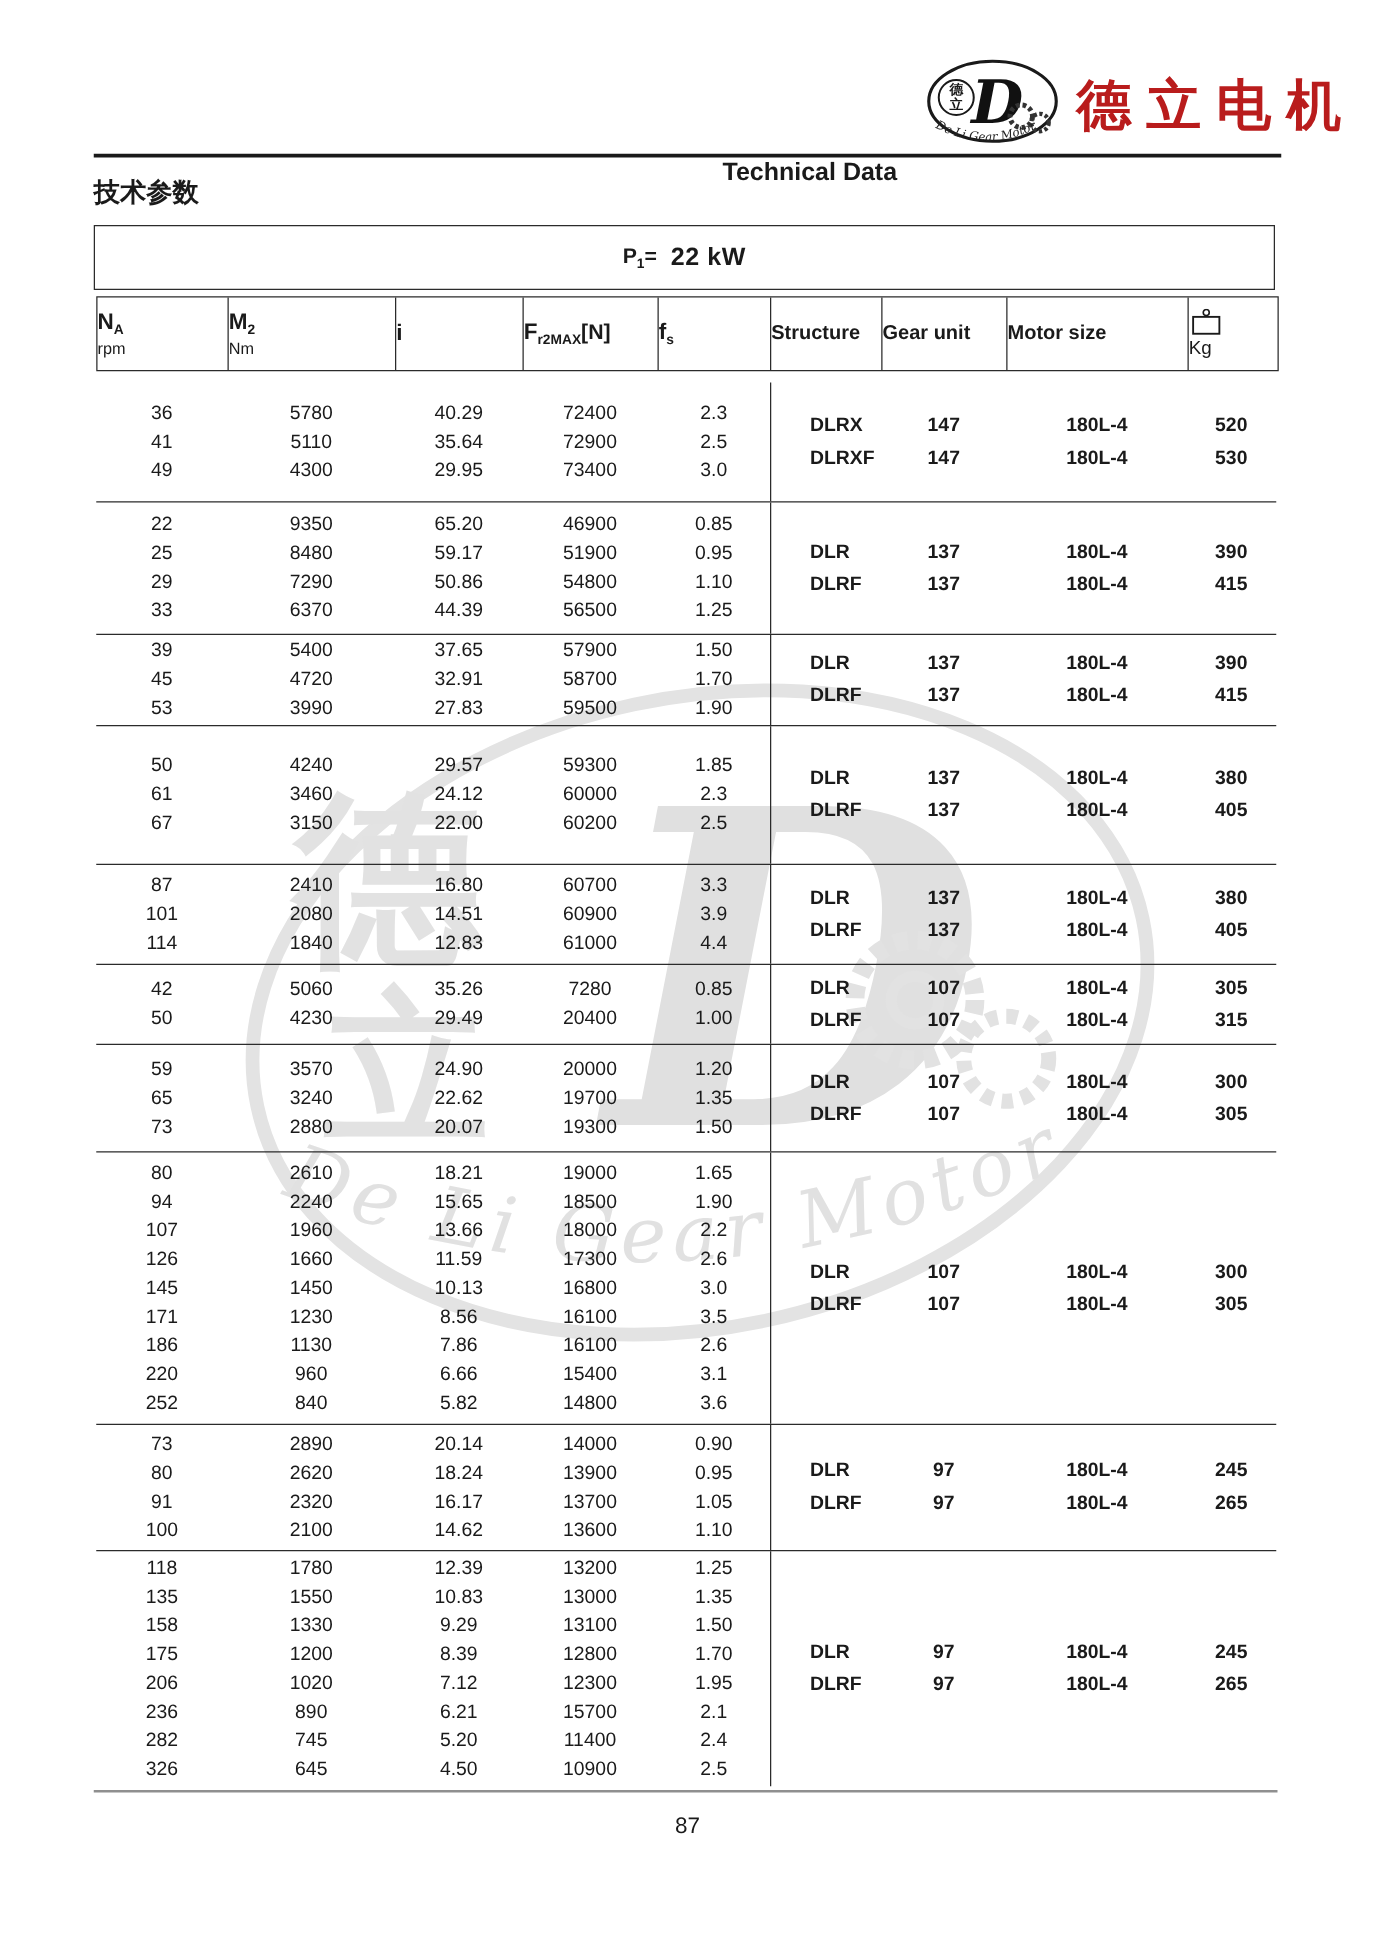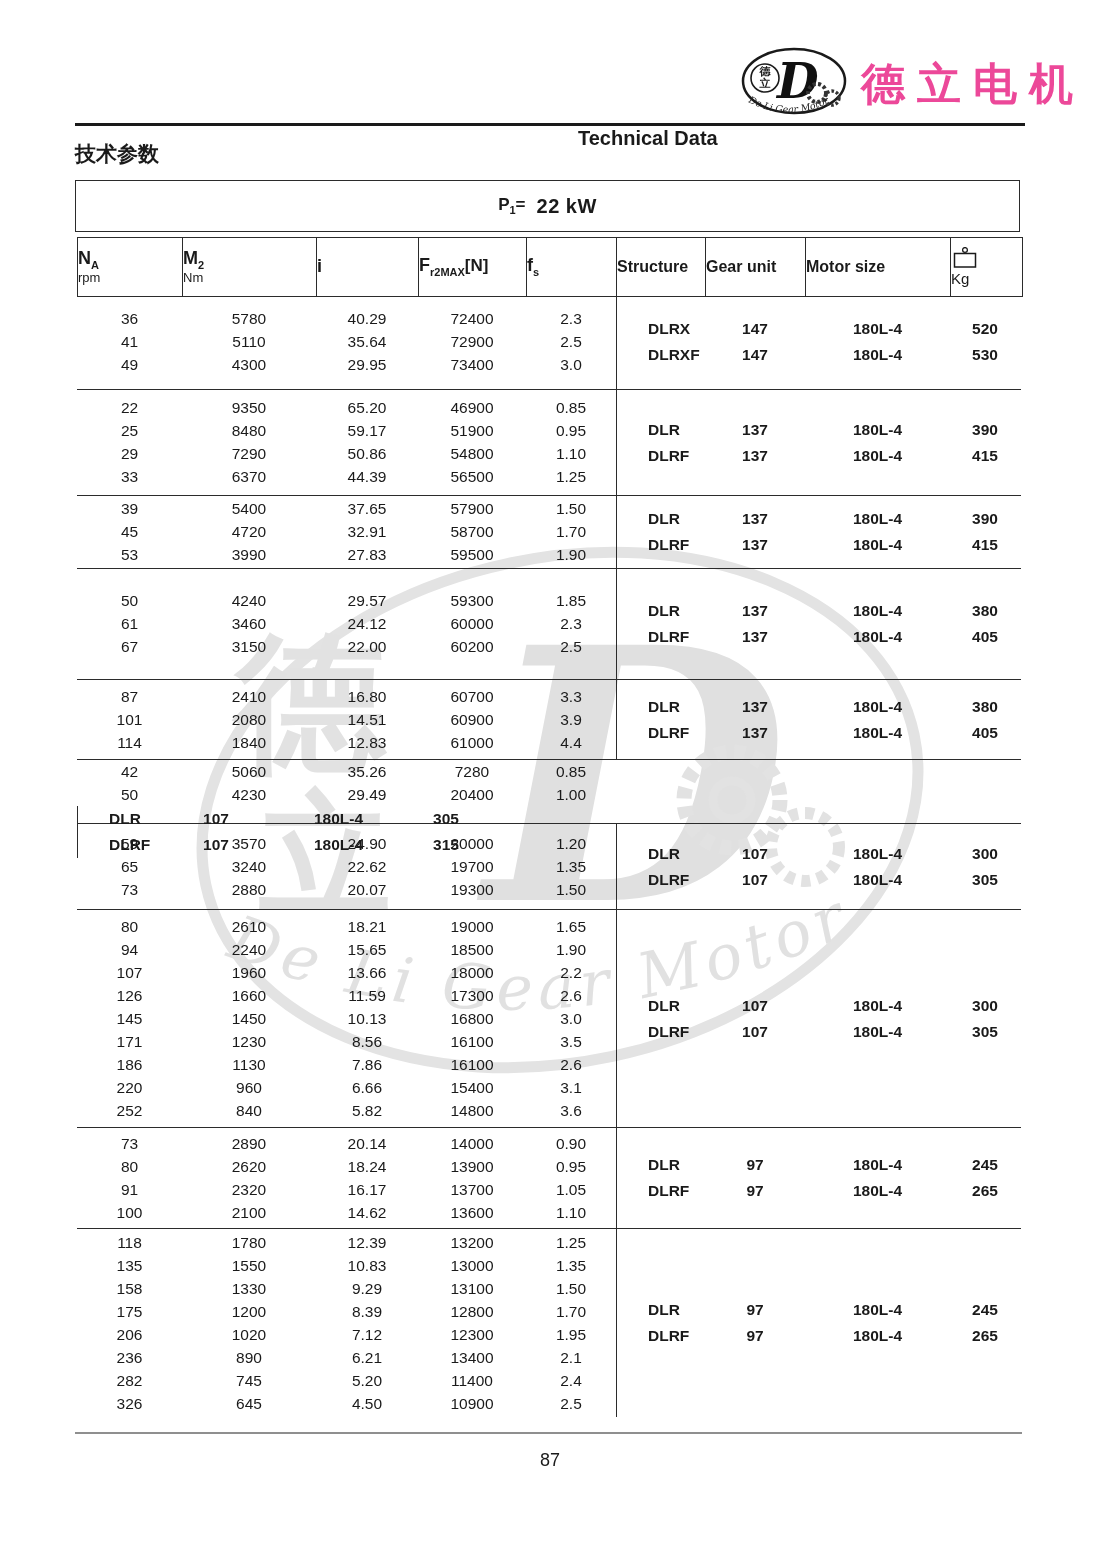--- a/index.html
+++ b/index.html
@@ -3,21 +3,21 @@
 <meta charset="utf-8">
 <style>
   html,body{margin:0;padding:0;background:#ffffff;}
   .page{position:relative;width:1100px;height:1555px;background:#ffffff;overflow:hidden;
         font-family:"Liberation Sans","DejaVu Sans",sans-serif;color:#1a1a1a;}
   
   .watermark{position:absolute;left:110px;top:500px;z-index:0;pointer-events:none;}
   
   .logo{position:absolute;left:733px;top:46px;display:flex;align-items:center;z-index:1;}
   .brand-title{font-family:"DejaVu Serif","Liberation Serif",serif;font-weight:bold;
-               font-size:44px;letter-spacing:12px;margin-left:10px;white-space:nowrap;color:#ec4899;}
+               font-size:44px;letter-spacing:12px;margin-left:10px;white-space:nowrap;color:#b91c1c;}
   .top-rule{position:absolute;left:75px;top:123px;width:950px;height:2.5px;background:#1a1a1a;}
   .subhead-left{position:absolute;left:75px;top:140px;font-size:21px;font-weight:bold;}
   .subhead-right{position:absolute;left:578px;top:127px;font-size:20px;font-weight:bold;}
   
   .p1box{position:absolute;left:75px;top:180px;width:945px;height:52px;box-sizing:border-box;
          border:1.5px solid #2b2b2b;display:flex;align-items:center;justify-content:center;}
   .p1small{font-size:17px;font-weight:bold;}
   .p1small sub{font-size:11px;}
   .p1big{font-size:20px;font-weight:bold;letter-spacing:0.5px;margin-left:11px;}
   
@@ -28,21 +28,21 @@
   .hc:last-child{border-right:none;}
   .hmain{font-size:18px;font-weight:bold;}
   .hmain sub{font-size:11px;font-weight:bold;}
   .hmain .tail{font-size:17px;}
   .hlabel{font-size:16px;font-weight:bold;}
   .hunit{font-size:13px;margin-top:1px;}
   .w1{width:105px}.w2{width:134px}.w3{width:102px}.w4{width:108px}.w5{width:90px}
   .w6{width:89px}.w7{width:100px}.w8{width:145px}.w9{width:70px}
   .kg-icon{margin-bottom:1px;}
   
-  .tbody{position:absolute;left:77px;top:294px;width:944px;z-index:1;}
+  .tbody{position:absolute;left:77px;top:306px;width:944px;z-index:1;}
   .grp{display:flex;border-bottom:1.5px solid #2b2b2b;}
   .grp.last{border-bottom:none;}
   .gl{width:539px;display:flex;flex-direction:column;justify-content:center;}
   .drow{display:flex;height:23px;align-items:center;}
   .cell{text-align:center;font-size:15.5px;}
   .cw1{width:105px}.cw2{width:134px}.cw3{width:102px}.cw4{width:108px}.cw5{width:90px}
   .gr{width:405px;box-sizing:border-box;border-left:1.5px solid #2b2b2b;
       display:flex;flex-direction:column;justify-content:center;font-weight:bold;}
   .srow{display:flex;height:26px;align-items:center;}
   .cw6{width:88px;text-align:left;padding-left:31px;box-sizing:border-box;}
@@ -329,21 +329,21 @@
             <span class="cell cw9">380</span>
           </div>
           <div class="srow">
             <span class="cell cw6">DLRF</span>
             <span class="cell cw7">137</span>
             <span class="cell cw8">180L-4</span>
             <span class="cell cw9">405</span>
           </div>
         </div>
       </div>
-      <div class="grp" style="height: 63px; flex-direction: column;">
+      <div class="grp" style="height: 63px;">
         <div class="gl">
           <div class="drow">
             <span class="cell cw1">42</span>
             <span class="cell cw2">5060</span>
             <span class="cell cw3">35.26</span>
             <span class="cell cw4">7280</span>
             <span class="cell cw5">0.85</span>
           </div>
           <div class="drow">
             <span class="cell cw1">50</span>
@@ -568,21 +568,21 @@
             <span class="cell cw1">206</span>
             <span class="cell cw2">1020</span>
             <span class="cell cw3">7.12</span>
             <span class="cell cw4">12300</span>
             <span class="cell cw5">1.95</span>
           </div>
           <div class="drow">
             <span class="cell cw1">236</span>
             <span class="cell cw2">890</span>
             <span class="cell cw3">6.21</span>
-            <span class="cell cw4">13400</span>
+            <span class="cell cw4">15700</span>
             <span class="cell cw5">2.1</span>
           </div>
           <div class="drow">
             <span class="cell cw1">282</span>
             <span class="cell cw2">745</span>
             <span class="cell cw3">5.20</span>
             <span class="cell cw4">11400</span>
             <span class="cell cw5">2.4</span>
           </div>
           <div class="drow">

